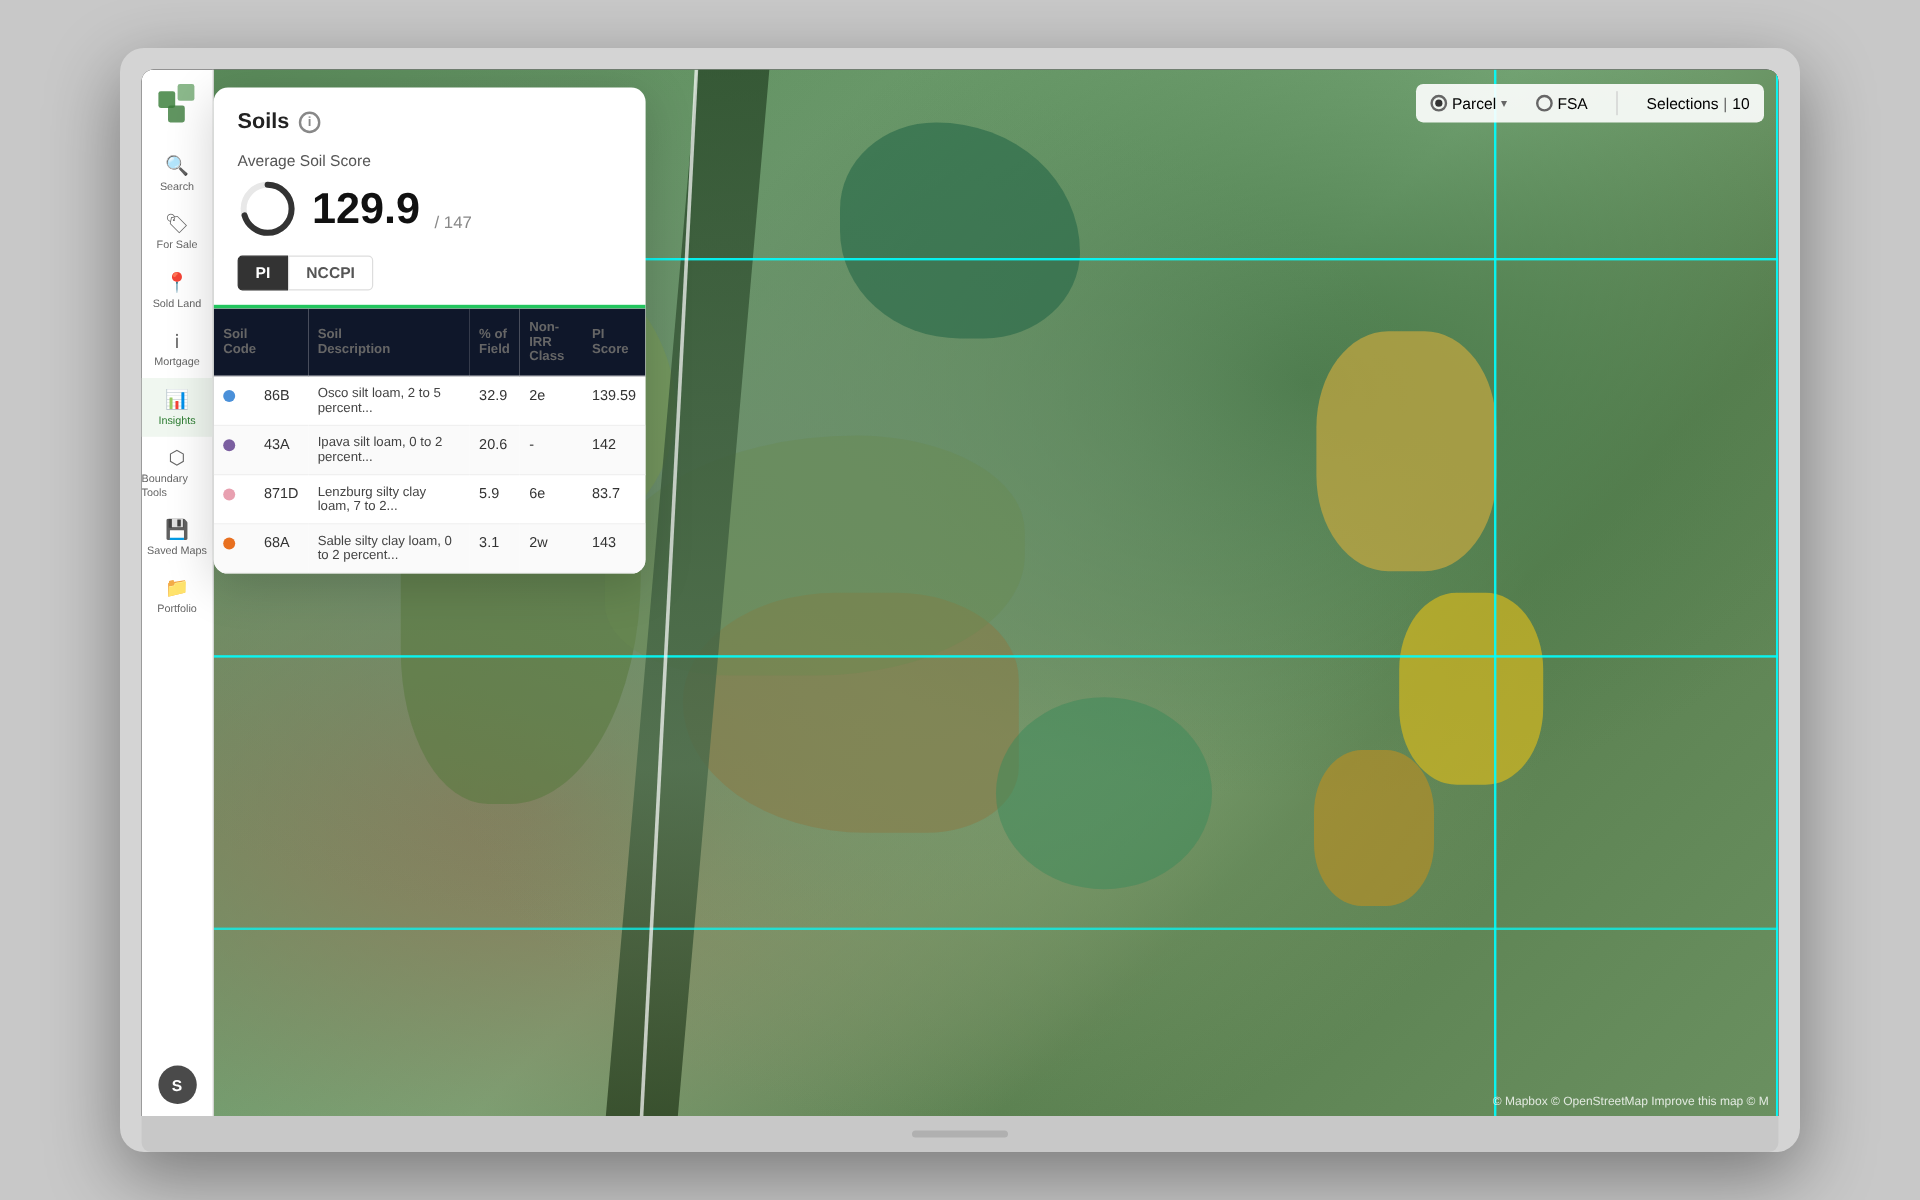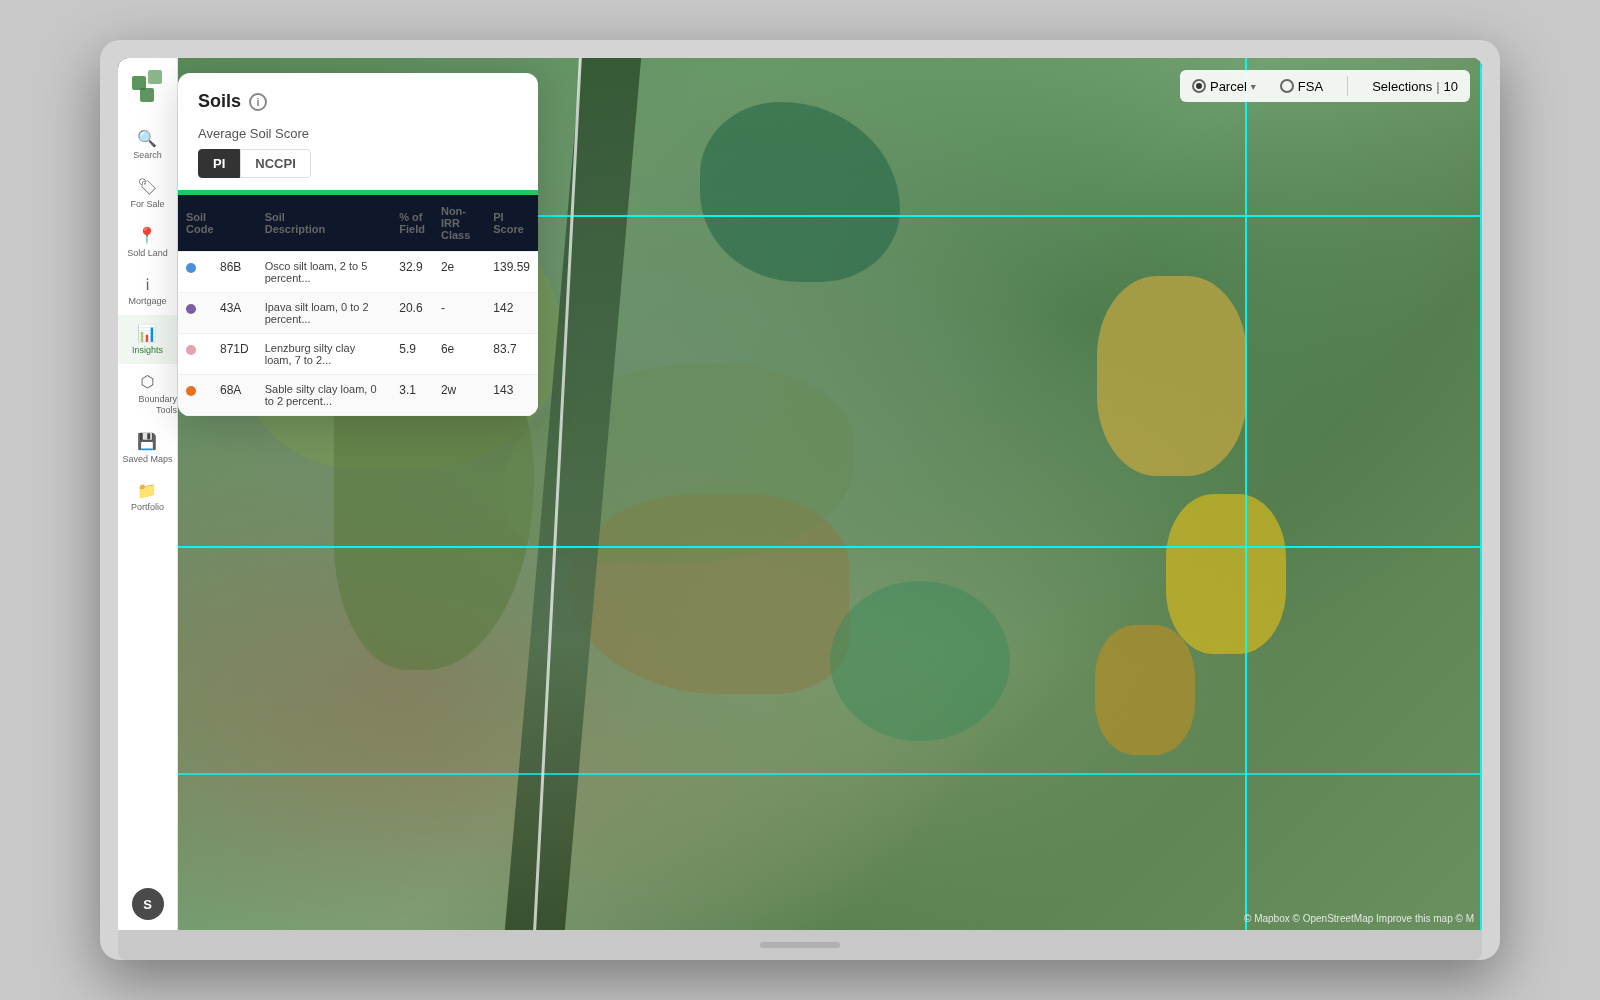--- a/index.html
+++ b/index.html
@@ -203,21 +203,21 @@
       background: #fff;
       border-radius: 12px;
       box-shadow: 0 8px 40px rgba(0,0,0,0.18);
       z-index: 20;
       overflow: hidden;
       max-height: 860px;
     }
 
     .panel-header {
       padding: 18px 20px 12px;
-      border-bottom: 5px solid #22c55e;
+      border-bottom: 3px solid #22c55e;
     }
 
     .panel-title-row {
       display: flex;
       align-items: center;
       gap: 8px;
       margin-bottom: 14px;
     }
 
     .panel-title {
@@ -393,21 +393,21 @@
             <div class="sidebar-item">
     <div class="icon" style="font-size:16px;">ℹ</div>
     <span style="font-size:9px;text-align:center;line-height:1.2;">Mortgage</span>
   </div>
             <div class="sidebar-item active">
     <div class="icon" style="font-size:16px;">📊</div>
     <span style="font-size:9px;text-align:center;line-height:1.2;">Insights</span>
   </div>
             <div class="sidebar-item">
     <div class="icon" style="font-size:16px;">⬡</div>
-    <span style="font-size:9px;text-align:right;line-height:1.2;">Boundary Tools</span>
+    <span style="font-size:9px;text-align:left;line-height:1.2;">Boundary Tools</span>
   </div>
             <div class="sidebar-item">
     <div class="icon" style="font-size:16px;">💾</div>
     <span style="font-size:9px;text-align:center;line-height:1.2;">Saved Maps</span>
   </div>
             <div class="sidebar-item">
     <div class="icon" style="font-size:16px;">📁</div>
     <span style="font-size:9px;text-align:center;line-height:1.2;">Portfolio</span>
   </div>
           </div>
@@ -460,20 +460,30 @@
         <div class="mapbox-attribution">© Mapbox © OpenStreetMap Improve this map © M</div>
       </div>
 
       <div class="soils-panel">
         <div class="panel-header">
           <div class="panel-title-row">
             <span class="panel-title">Soils</span>
             <div class="info-icon">i</div>
           </div>
           <div class="avg-soil-score-label">Average Soil Score</div>
+          <div class="score-row">
+            <div class="score-ring">
+              <svg width="50" height="50" viewBox="0 0 50 50">
+                <circle cx="25" cy="25" r="20" fill="none" stroke="#e8e8e8" stroke-width="5"></circle>
+                <circle cx="25" cy="25" r="20" fill="none" stroke="#333" stroke-width="5" stroke-dasharray="88 126" stroke-linecap="round"></circle>
+              </svg>
+            </div>
+            <span class="score-number">129.9</span>
+            <span class="score-max">/ <span>147</span></span>
+          </div>
           <div class="tab-row">
             <button class="tab-btn active">PI</button>
             <button class="tab-btn">NCCPI</button>
           </div>
         </div>
 
         <div style="overflow-y: auto; max-height: 620px;">
           <table class="soil-table">
             <thead>
               <tr>

